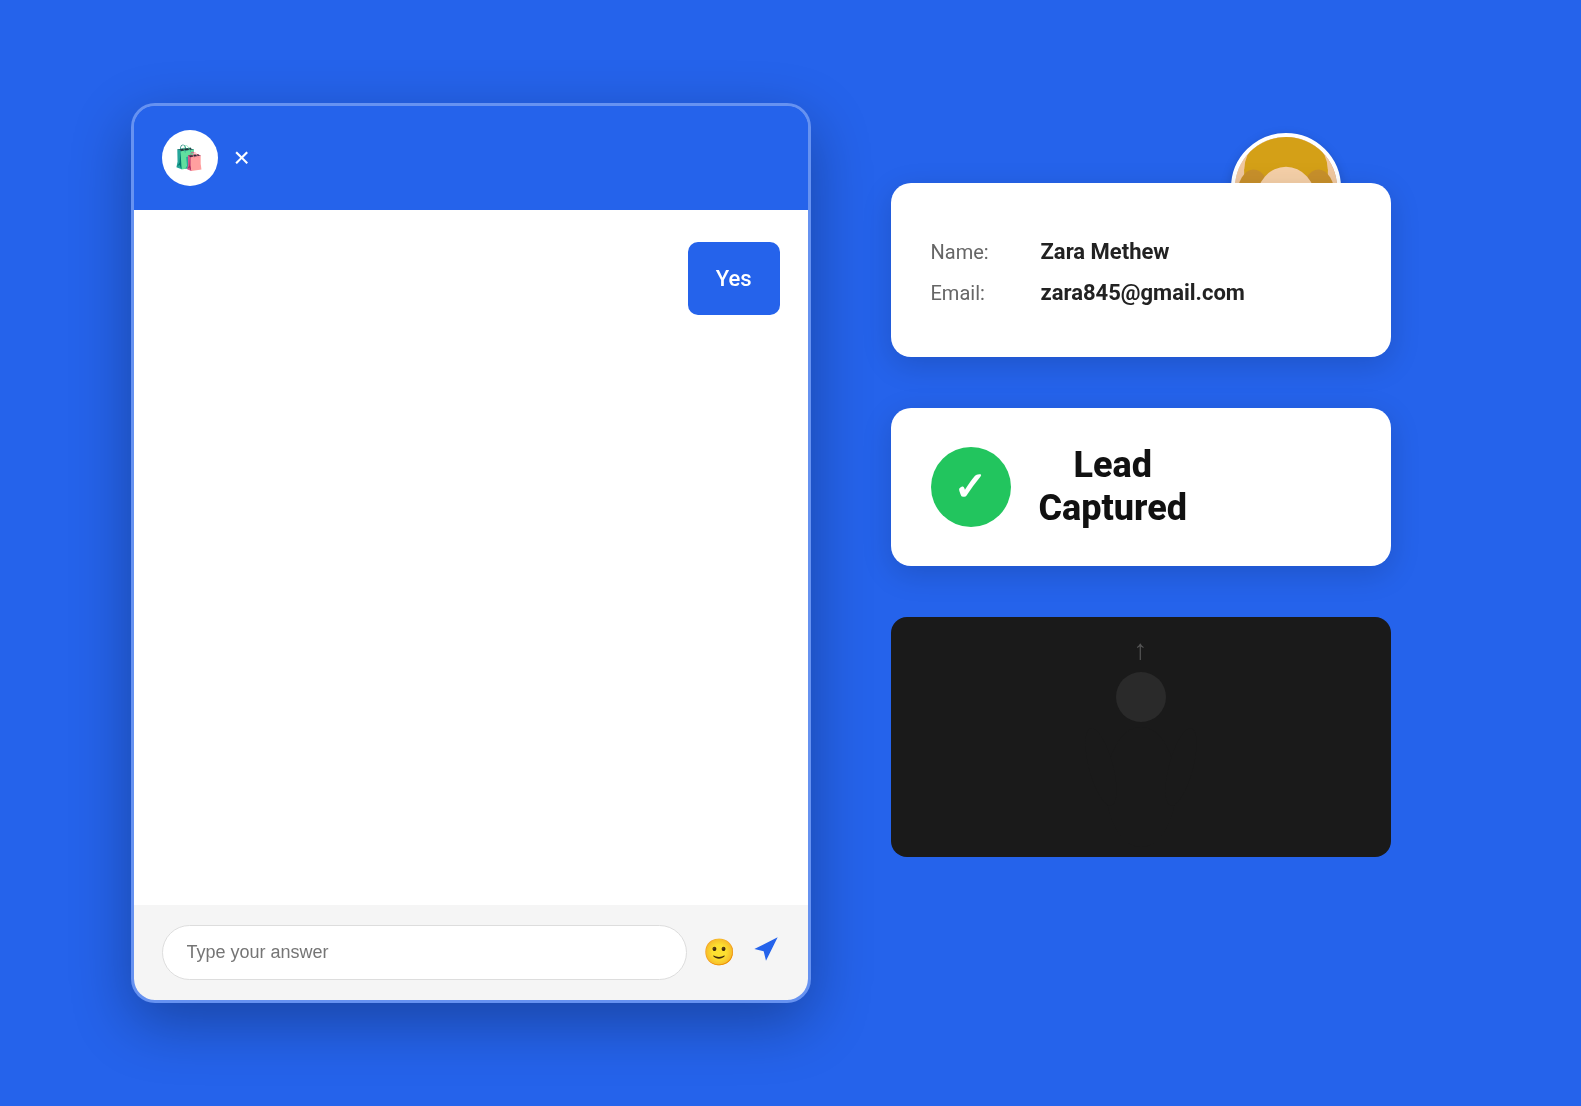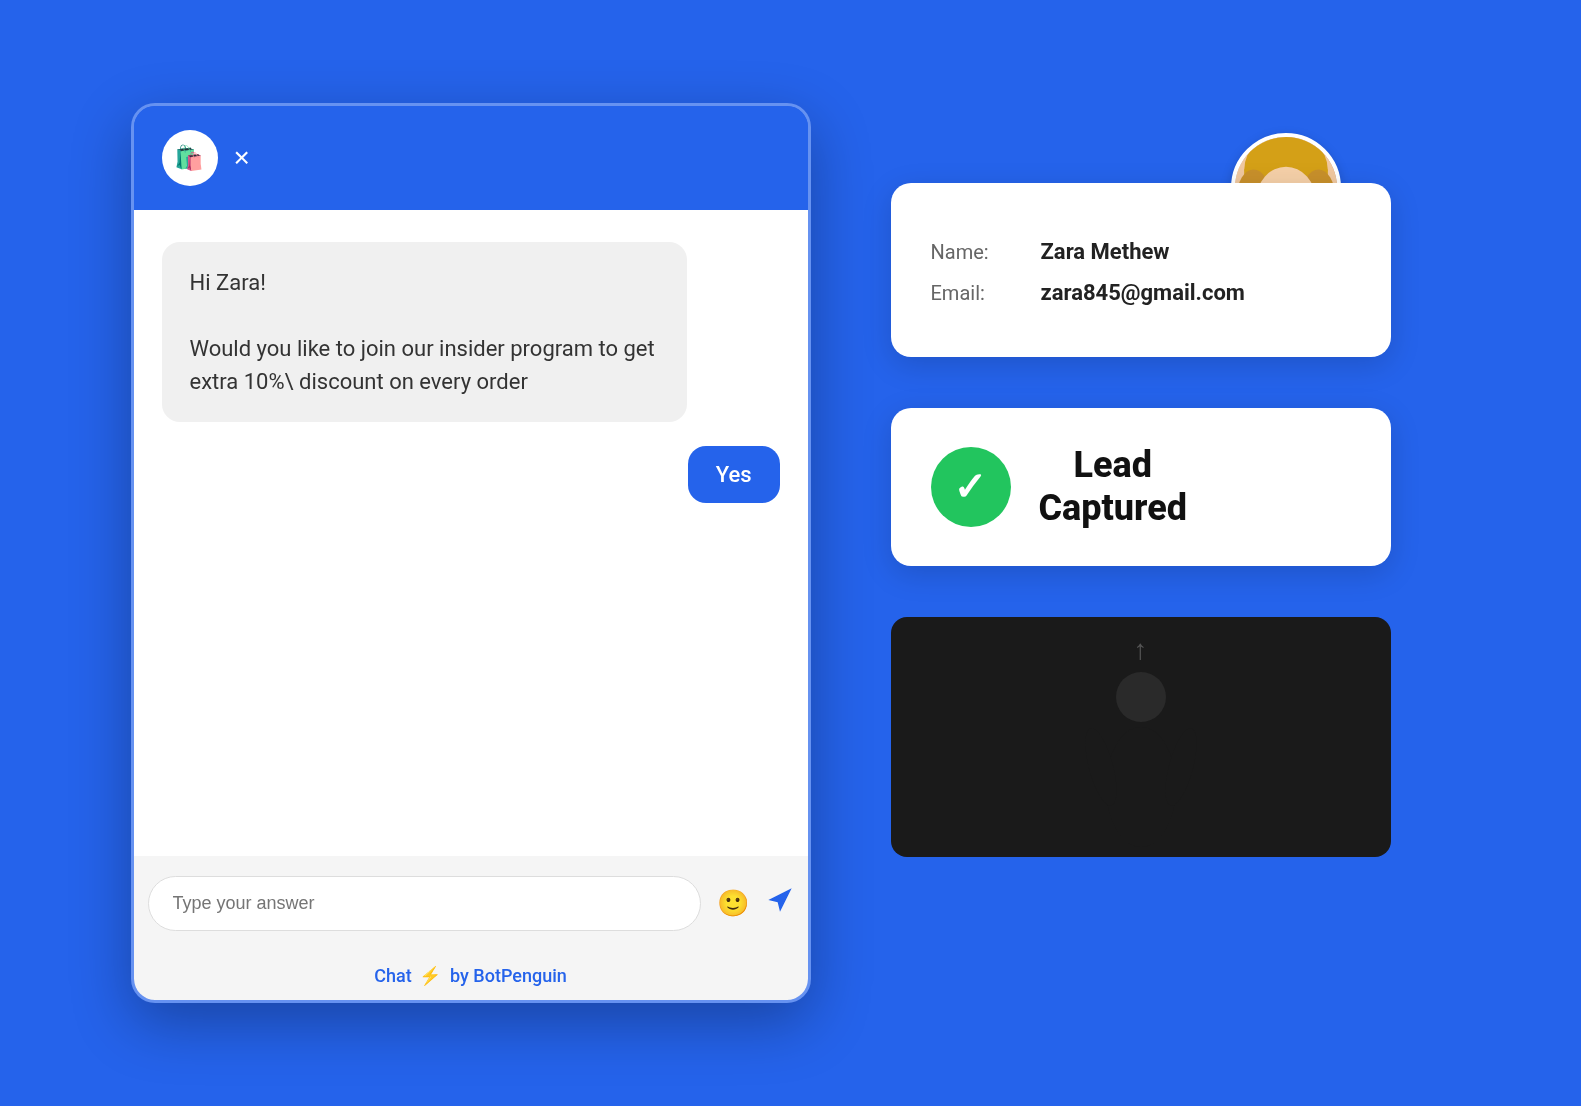--- a/index.html
+++ b/index.html
@@ -89,30 +89,30 @@
       max-width: 85%;
       font-size: 22px;
       line-height: 1.5;
       color: #333;
       align-self: flex-start;
     }
 
     .user-message {
       background: #2563EB;
       color: white;
-      border-radius: 18px;
-      padding: 16px 28px;
+      border-radius: 10px;
+      padding: 24px 28px;
       font-size: 22px;
       align-self: flex-end;
       font-weight: 500;
     }
 
     .chat-input-area {
       background: #F5F5F5;
-      padding: 20px 14px;
+      padding: 20px 28px;
       display: flex;
       align-items: center;
       gap: 16px;
     }
 
     .chat-input {
       flex: 1;
       background: white;
       border: 1.5px solid #ddd;
       border-radius: 30px;
@@ -286,43 +286,35 @@
   <div class="chat-widget">
 
     <div class="chat-header">
       <div class="chat-logo">
         <span>🛍️</span>
       </div>
       <button class="chat-close">×</button>
     </div>
 
     <div class="chat-body">
-      <div class="bot-message">
-        <span>Hi Zara!<br><br>Would you like to join our insider program to get extra 10%\ discount on every order</span>
-      </div>
       <div class="user-message">
         <span>Yes</span>
       </div>
     </div>
 
     <div class="chat-input-area">
       <input class="chat-input" type="text" placeholder="Type your answer" style="">
       <button class="emoji-btn">🙂</button>
       <button class="send-btn">
         <svg class="send-arrow" viewBox="0 0 24 24" fill="#2563EB">
           <path d="M2 12L22 2L12 22L10 14L2 12Z"></path>
         </svg>
       </button>
     </div>
 
-    <div class="chat-footer">
-      <span class="footer-text">Chat</span>
-      <span class="footer-lightning">⚡</span>
-      <span class="footer-text">by BotPenguin</span>
-    </div>
   </div>
 
   <div class="right-side">
 
     <div style="position: relative; margin-top: 60px;">
       <div class="avatar-circle">
         <div class="avatar-placeholder">
 
           <svg viewBox="0 0 110 110" width="110" height="110">
 

